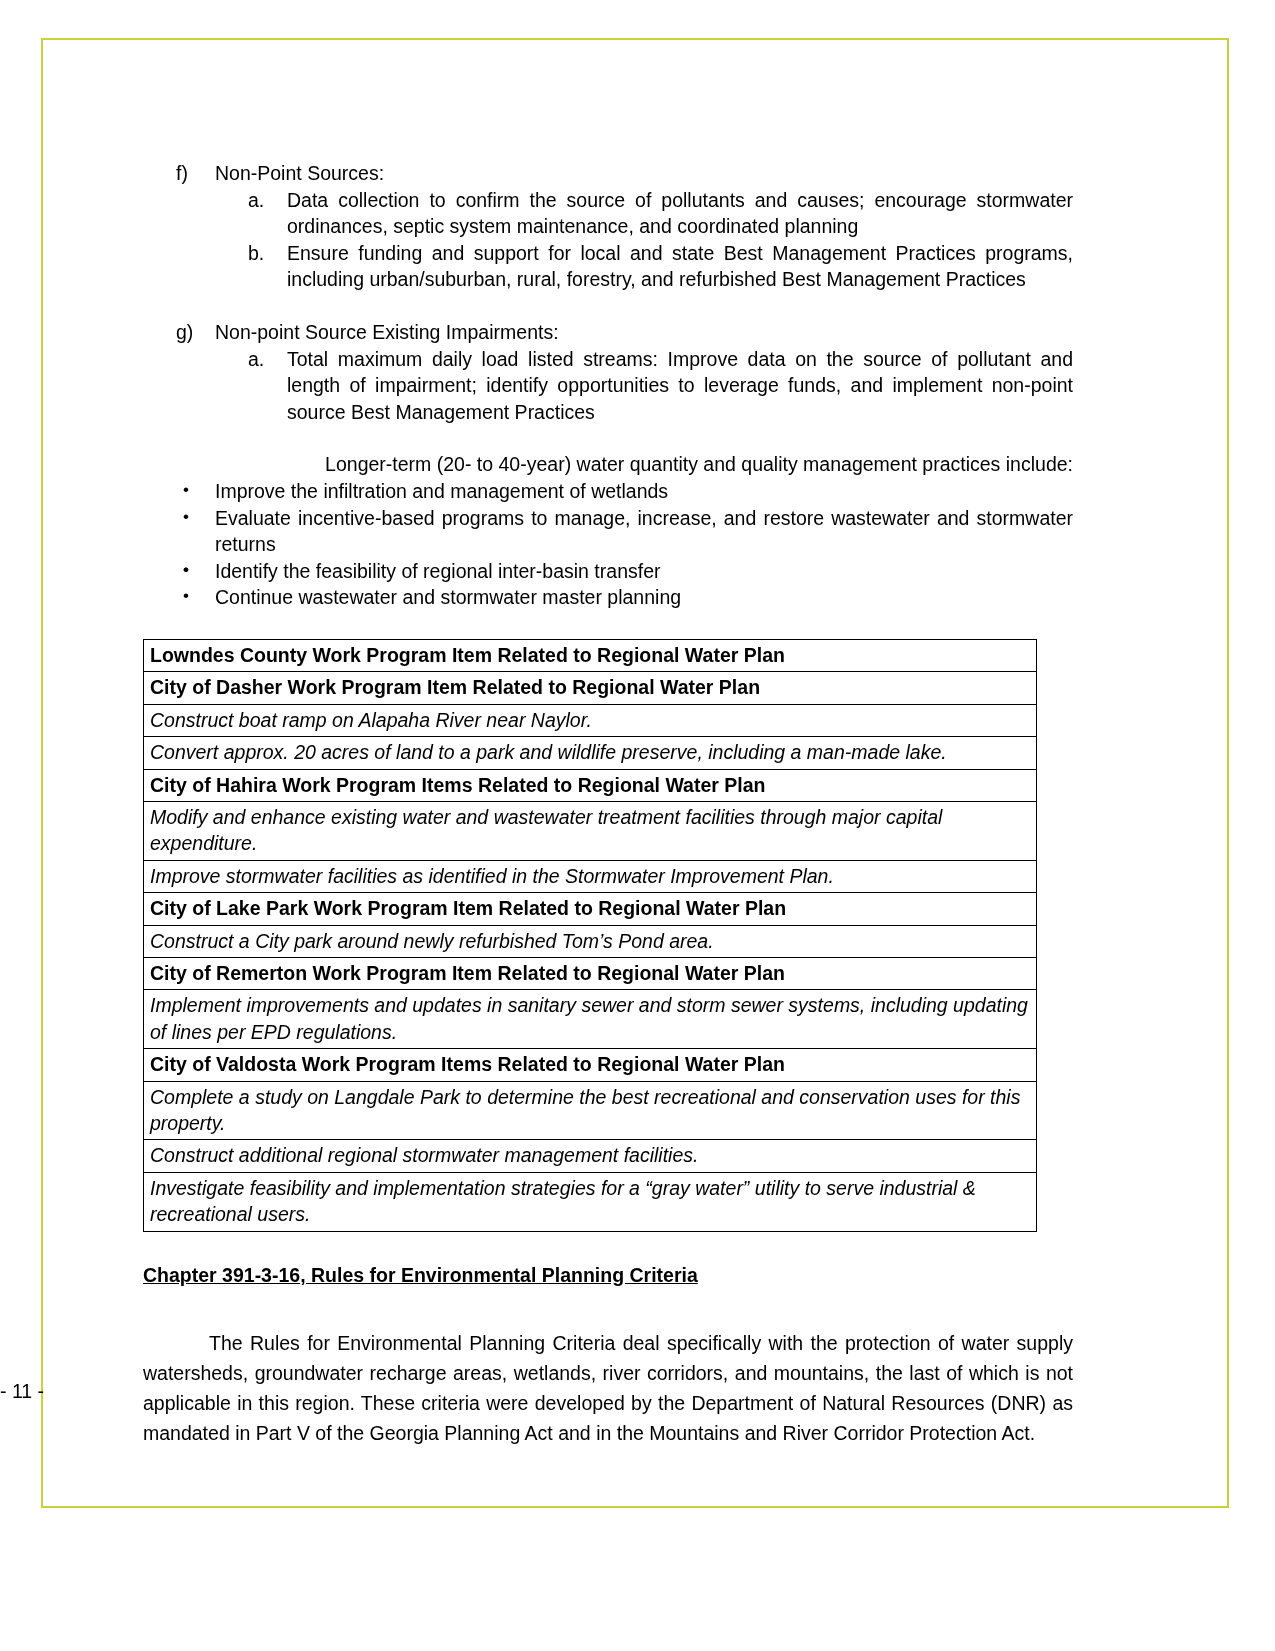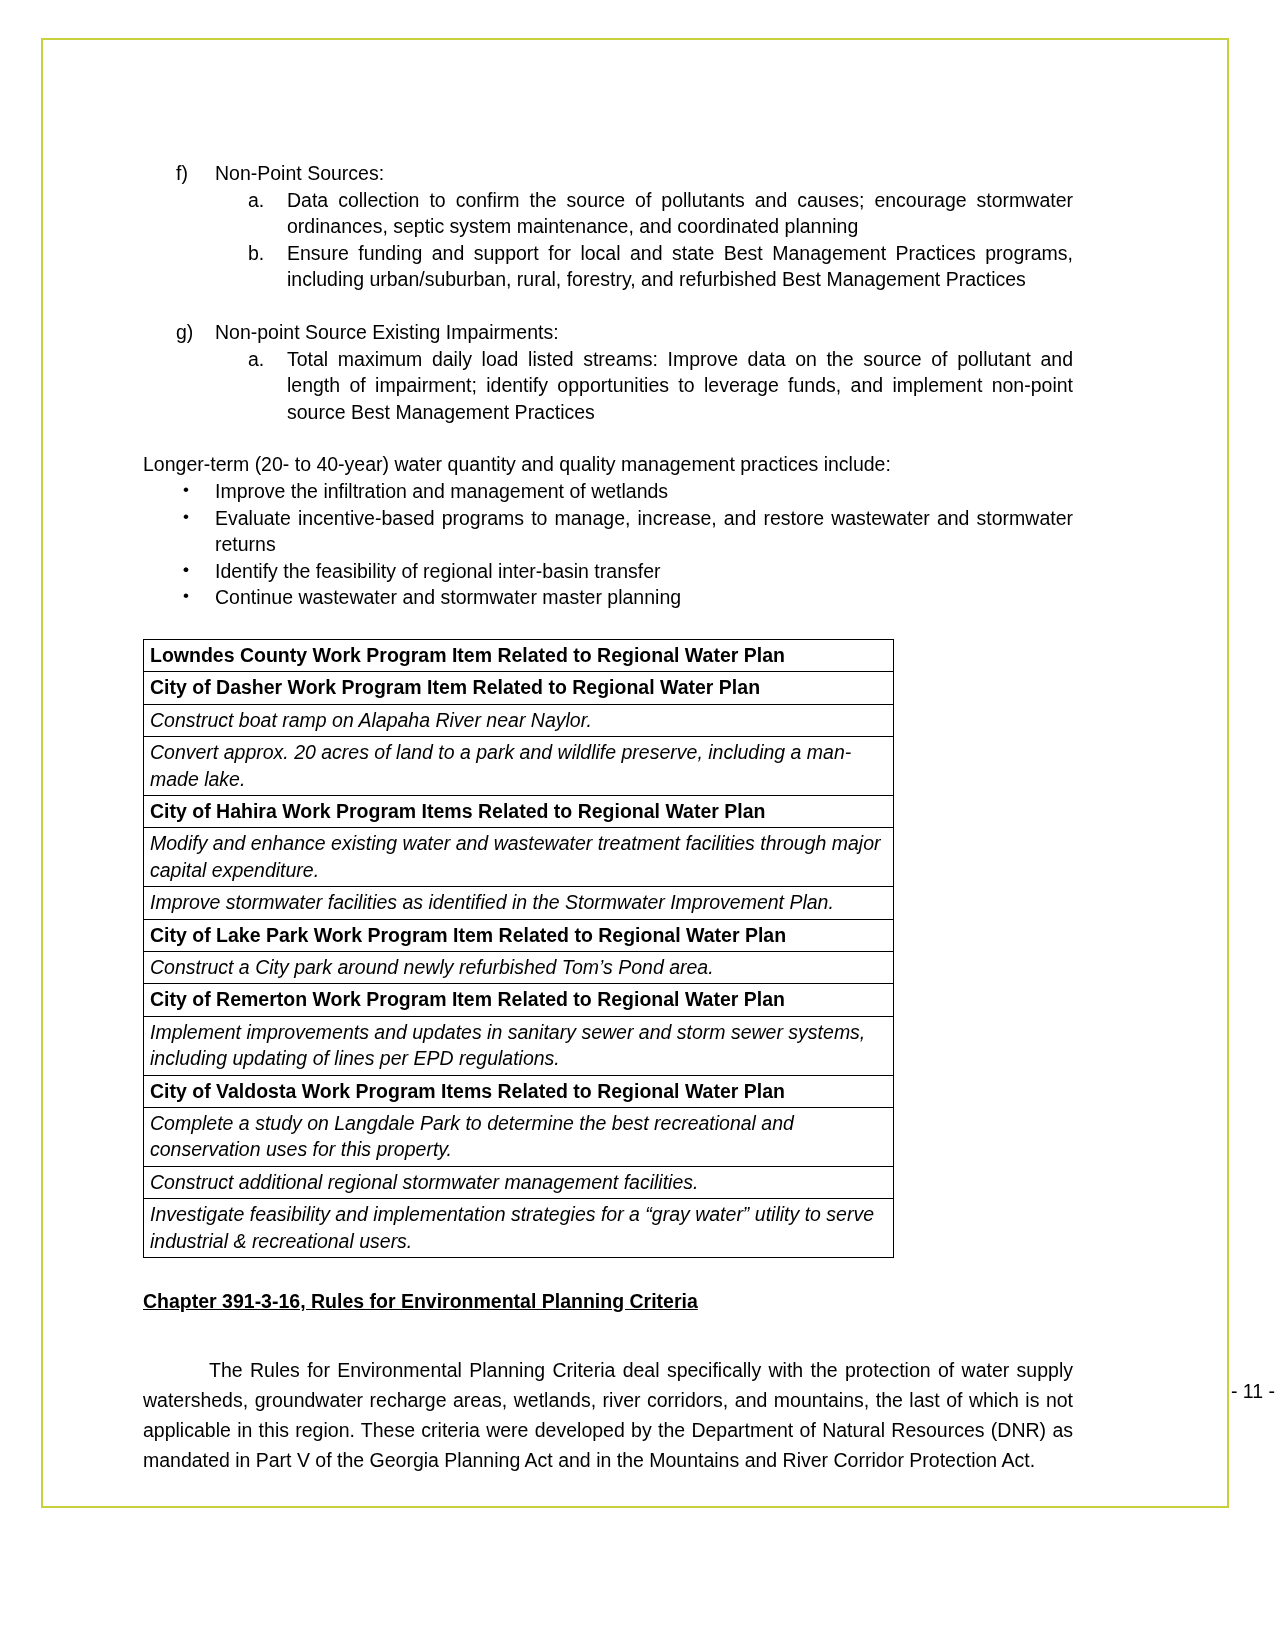--- a/index.html
+++ b/index.html
@@ -77,20 +77,21 @@
     top: 0;
     width: 36px;
     text-align: left;
   }
   .gap-block { height: 26px; }
 
   .intro-line {
     font-size: 19.5px;
     line-height: 26.6px;
     margin-top: 0;
+    text-align: right;
   }
 
   .bullet-list {
     list-style: none;
     margin: 0;
     padding: 0;
   }
   .bullet-item {
     position: relative;
     padding-left: 72px;
@@ -103,21 +104,21 @@
     position: absolute;
     left: 40px;
     top: -1px;
     font-size: 17px;
     line-height: 26.6px;
   }
 
   
   .work-table {
     margin-top: 28px;
-    width: 751px;
+    width: 894px;
     border-collapse: collapse;
     table-layout: fixed;
   }
   .work-table td {
     border: 1px solid #000000;
     padding: 2px 6px 3px 6px;
     vertical-align: top;
     font-size: 19.5px;
     line-height: 26.4px;
   }
@@ -151,21 +152,21 @@
   .closing-para .indent {
     display: inline-block;
     width: 66px;
   }
 
   .page-number {
     position: absolute;
     left: 0;
     right: 0;
     top: 1380px;
-    text-align: right;
+    text-align: left;
     font-size: 19.5px;
   }
 </style>
 </head>
 <body>
 
 <div class="page-frame"></div>
 
 <div class="page-inner">
 

